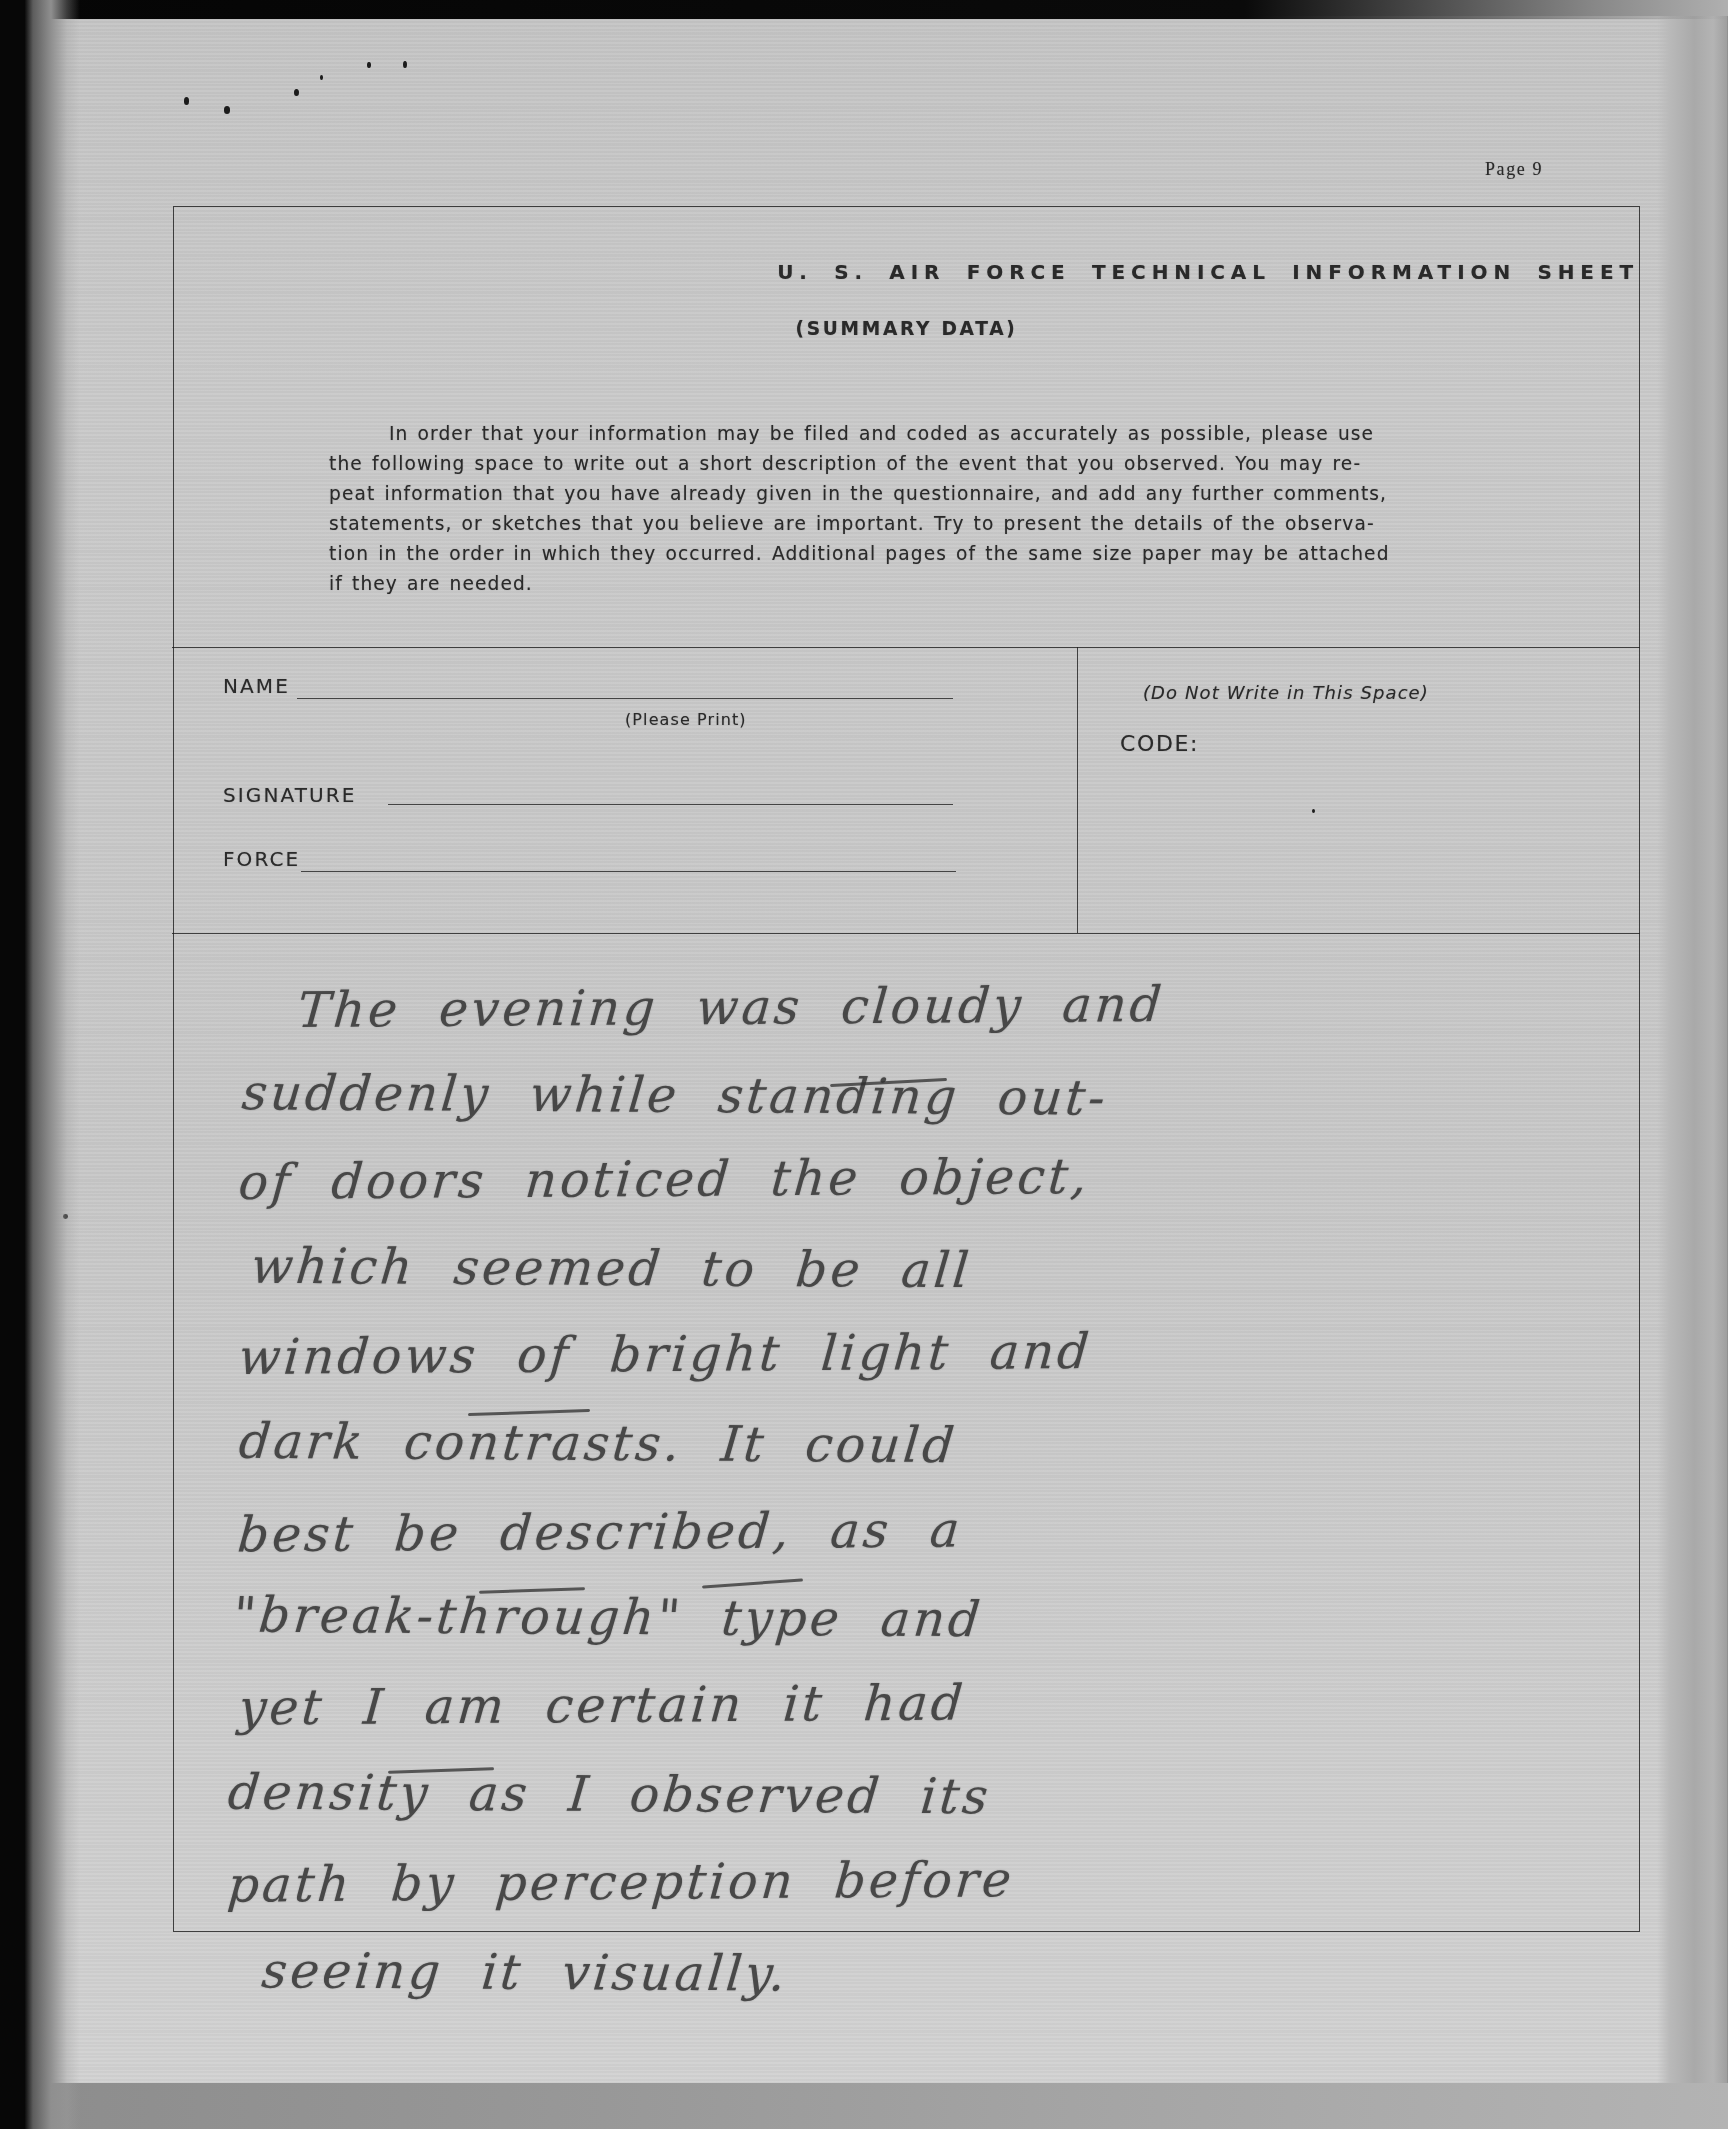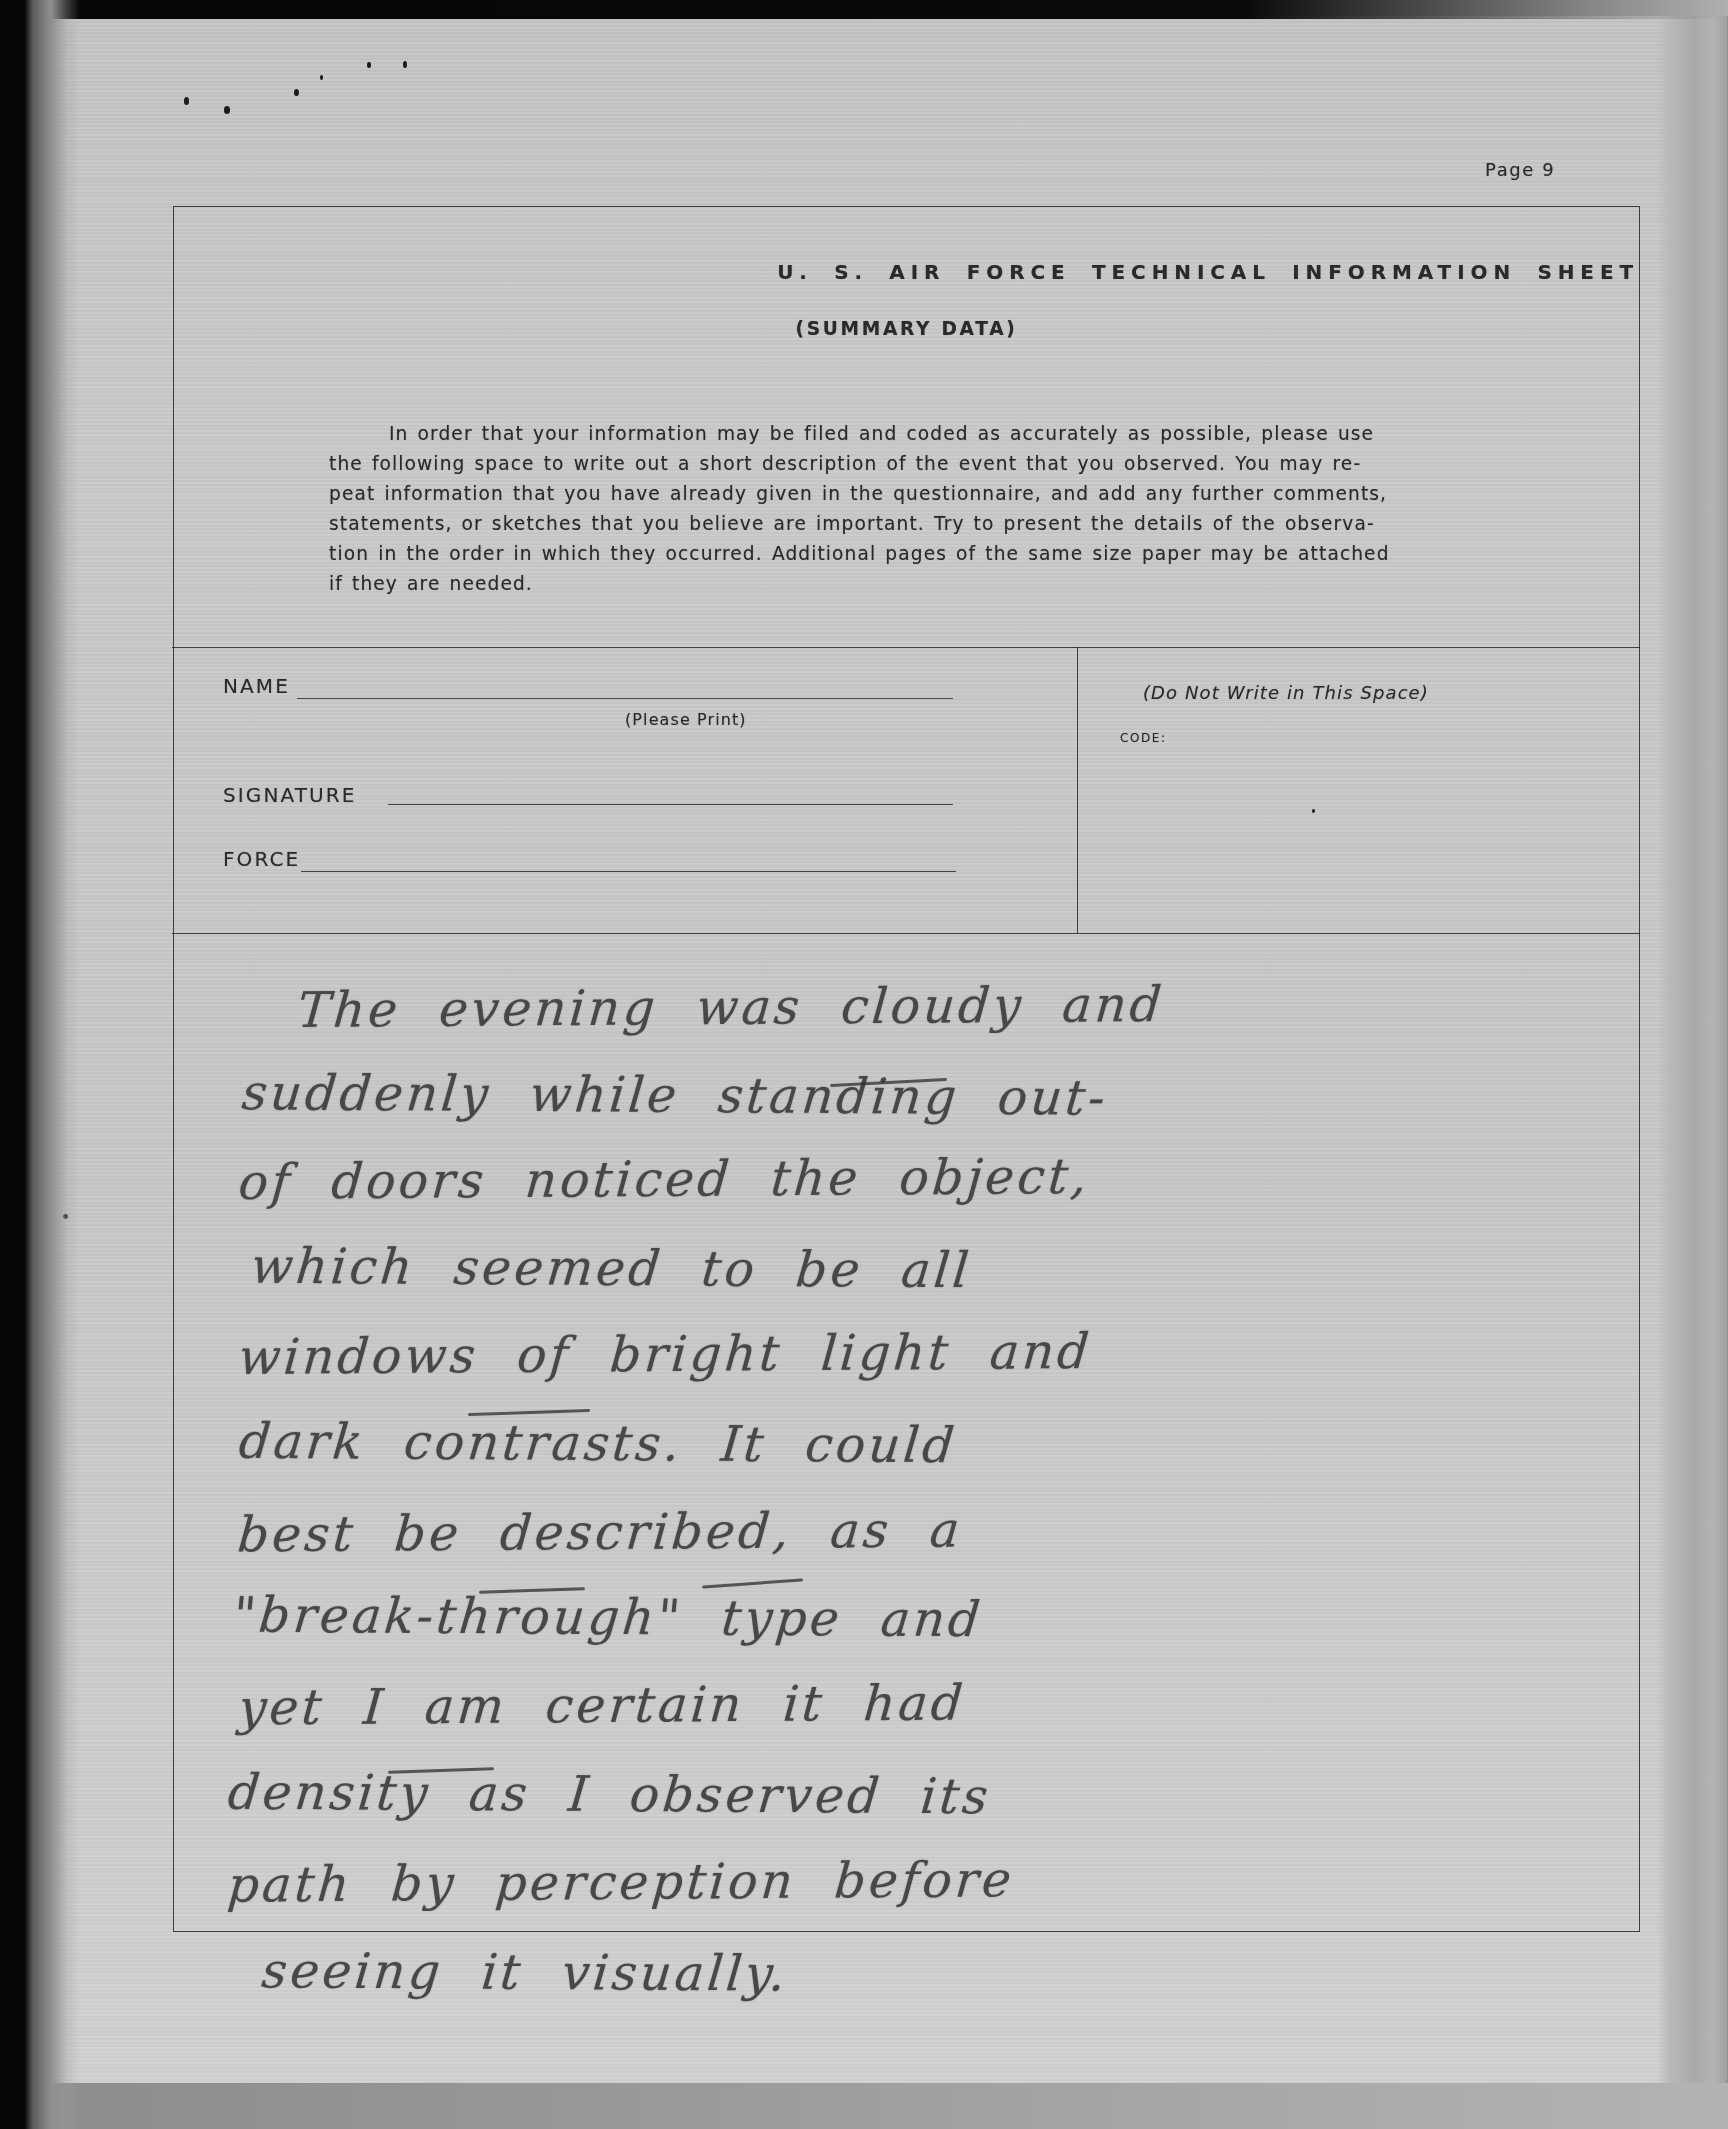--- a/index.html
+++ b/index.html
@@ -14,40 +14,40 @@
   .bar-top{position:absolute;left:0;top:0;width:100%;height:19px;
         background:linear-gradient(90deg,#050505 0%,#0a0a0a 72%,rgba(10,10,10,.25) 92%,rgba(10,10,10,0) 100%);z-index:60;}
   .bar-left{position:absolute;left:0;top:0;width:80px;height:100%;z-index:60;
         background:linear-gradient(90deg,#070707 0 24.5px,#5d5d5d 33px,#8f8f8f 51px,rgba(160,160,160,.35) 67px,rgba(170,170,170,0) 80px);}
   .band-right{position:absolute;top:16px;right:0;width:72px;height:100%;z-index:50;
         background:linear-gradient(90deg,rgba(190,190,190,0) 0,#b9b9b9 18%,#a9a9a9 52%,#b4b4b4 78%,#9f9f9f 97%,#6f6f6f 100%);}
   .band-bottom{position:absolute;left:0;bottom:0;width:100%;height:46px;z-index:50;
         background:linear-gradient(90deg,#8c8c8c 0%,#989898 35%,#a4a4a4 62%,#b3b3b3 100%);}
   
   .print{color:#2a2a2a;text-shadow:0 0 1.1px rgba(30,30,30,.35);}
-  .page-number{position:absolute;left:1485px;top:159px;font-size:18px;letter-spacing:1.6px;}
+  .page-number{position:absolute;left:1485px;top:159px;font-size:18px;letter-spacing:1.6px;font-family:Liberation Serif, serif;}
   
   .form-box{position:absolute;left:173px;top:206px;width:1465px;height:1724px;
         border:1.6px solid rgba(30,30,30,.82);}
   .title{position:absolute;left:0;top:53px;width:100%;text-align:right;
         font-size:20px;font-weight:700;letter-spacing:5.9px;word-spacing:8.5px;}
   .subtitle{position:absolute;left:0;top:111px;width:100%;text-align:center;
         font-size:18.6px;font-weight:700;letter-spacing:2.7px;}
   .instructions{position:absolute;left:155px;top:212px;width:1192px;
         font-size:18.6px;line-height:30px;letter-spacing:1.1px;word-spacing:2.1px;}
   .instructions .first{text-indent:60px;}
   .hdiv{position:absolute;left:-1.6px;width:1468px;height:0;border-top:1.6px solid rgba(30,30,30,.8);}
   .hdiv.one{top:440px;}
   .hdiv.two{top:726px;}
   .vdiv{position:absolute;left:903px;top:440px;width:0;height:286px;border-left:1.6px solid rgba(30,30,30,.8);}
   .field-label{position:absolute;font-size:20px;letter-spacing:2.1px;}
   .rule{position:absolute;height:0;border-top:1.6px solid rgba(45,45,45,.85);}
   .small-note{position:absolute;font-size:16px;letter-spacing:1.1px;text-align:right;}
   .dnw{position:absolute;left:969px;top:475px;font-size:18px;font-style:italic;letter-spacing:1.1px;}
-  .code{position:absolute;left:946px;top:524px;font-size:12px;letter-spacing:1.6px;}
+  .code{position:absolute;left:946px;top:524px;font-size:22px;letter-spacing:1.6px;}
   
   .hw{position:absolute;left:0;top:0;width:100%;height:100%;z-index:30;pointer-events:none;}
   .hw-line{position:absolute;white-space:nowrap;
         font-family:"DejaVu Serif","Liberation Serif",serif;font-style:italic;
         font-size:49px;color:#3a3a3a;letter-spacing:3.2px;word-spacing:20px;
         opacity:.9;text-shadow:0 0 1.6px rgba(40,40,40,.38);transform:skewX(-5deg);}
   .hw-line:nth-child(odd){transform:skewX(-5deg) rotate(-.4deg);}
   .hw-line:nth-child(even){transform:skewX(-5deg) rotate(.35deg);}
   .stroke{position:absolute;height:2.7px;background:rgba(45,45,45,.75);border-radius:1.6px;z-index:31;}
   .speck{position:absolute;background:#1c1c1c;border-radius:50%;z-index:32;}

